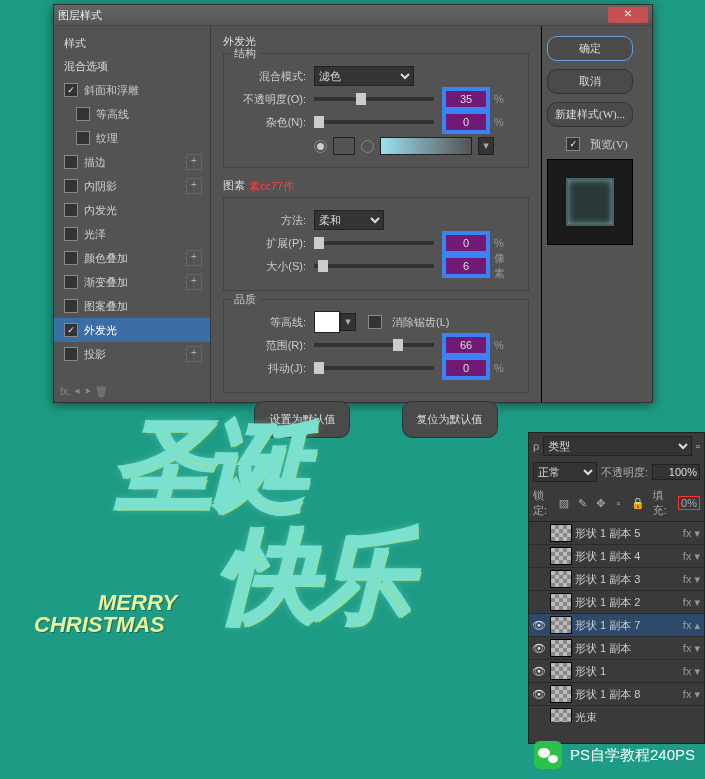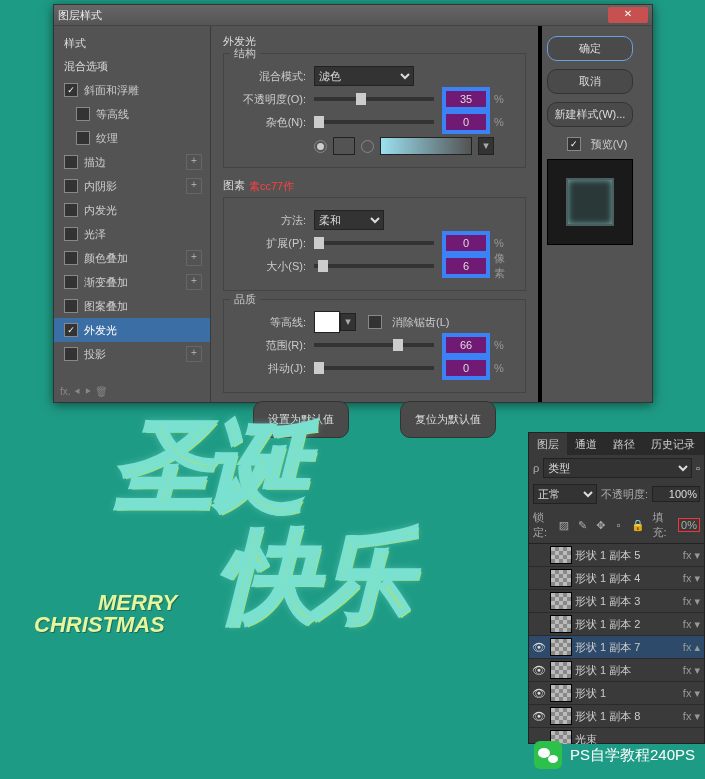--- a/index.html
+++ b/index.html
@@ -31,21 +31,21 @@
 .colorrow { display:flex; align-items:center; gap:6px; margin:6px 0 2px 80px; }
 .radio { width:11px; height:11px; border:1px solid #888; border-radius:50%; display:inline-block; position:relative; }
 .radio.on::after { content:""; position:absolute; inset:2px; background:#ccc; border-radius:50%; }
 .swatch { width:20px; height:16px; border:1px solid #222; }
 .grad { width:90px; height:16px; border:1px solid #222; background:linear-gradient(90deg,#9be0f0,rgba(155,224,240,0)); }
 .dd { width:14px; height:16px; background:#333; border:1px solid #222; text-align:center; line-height:14px; color:#aaa; }
 .redtxt { color:#ff4040; font-size:11px; margin-left:4px; }
 .contour { width:24px; height:20px; background:#fff; border:1px solid #222; display:inline-block; }
 .btnrow { text-align:center; margin-top:6px; }
 .psbtn { display:inline-block; padding:10px 14px; background:#4a4a4a; border:1px solid #333; color:#ddd; border-radius:10px; margin:0 24px; cursor:pointer; }
-.rightcol { width:100px; padding:10px 5px; border-left:4px solid #000000; }
+.rightcol { width:100px; padding:10px 5px; border-left:1px solid #000000;font-family:Liberation Serif, serif; }
 .rbtn { display:block; width:84px; padding:4px 0; text-align:center; background:#4a4a4a; border:1px solid #333; border-radius:10px; margin-bottom:8px; color:#ddd; cursor:pointer; }
 .rbtn.primary { border-color:#6aa0e0; }
 .preview { width:84px; height:84px; background:#1a1a1a; border:1px solid #000; margin-top:6px; display:flex; align-items:center; justify-content:center; }
 .preview .sq { width:44px; height:44px; background:#2a3838; border:2px solid #4a6060; box-shadow:inset 0 0 6px #7aa; }
 
 
 .art { position:absolute; left:28px; top:420px; width:480px; height:300px; pointer-events:none; }
 .art .big { font-size:100px; font-weight:bold; color:transparent; -webkit-text-stroke:3px #7ae0cf; text-shadow:0 0 8px rgba(122,224,207,.6), 2px 2px 0 #b8e060; letter-spacing:-6px; line-height:0.95; font-family:"STKaiti","KaiTi",serif; font-style:italic; }
 .art .eng { font-family:Arial; font-weight:bold; font-style:italic; font-size:22px; color:#e8f59a; text-shadow:1px 1px 0 rgba(0,0,0,.3); line-height:1; }
 
@@ -253,26 +253,20 @@
 </div>
 
 <div class="art">
   <div style="position:absolute;left:84px;top:0" class="big">圣诞</div>
   <div style="position:absolute;left:190px;top:110px" class="big">快乐</div>
   <div style="position:absolute;left:70px;top:172px" class="eng">MERRY</div>
   <div style="position:absolute;left:6px;top:194px" class="eng">CHRISTMAS</div>
 </div>
 
 <div class="layers">
-  <div class="ltabs">
-    <span class="ltab act">图层</span>
-    <span class="ltab">通道</span>
-    <span class="ltab">路径</span>
-    <span class="ltab">历史记录</span>
-  </div>
   <div class="lrow">
     <span class="lab">ρ</span>
     <select class="combo"><option>类型</option></select>
     <span class="ic">▫</span>
   </div>
   <div class="lrow">
     <select class="combo"><option>正常</option></select>
     <span class="lab">不透明度:</span>
     <span class="val">100%</span>
   </div>

